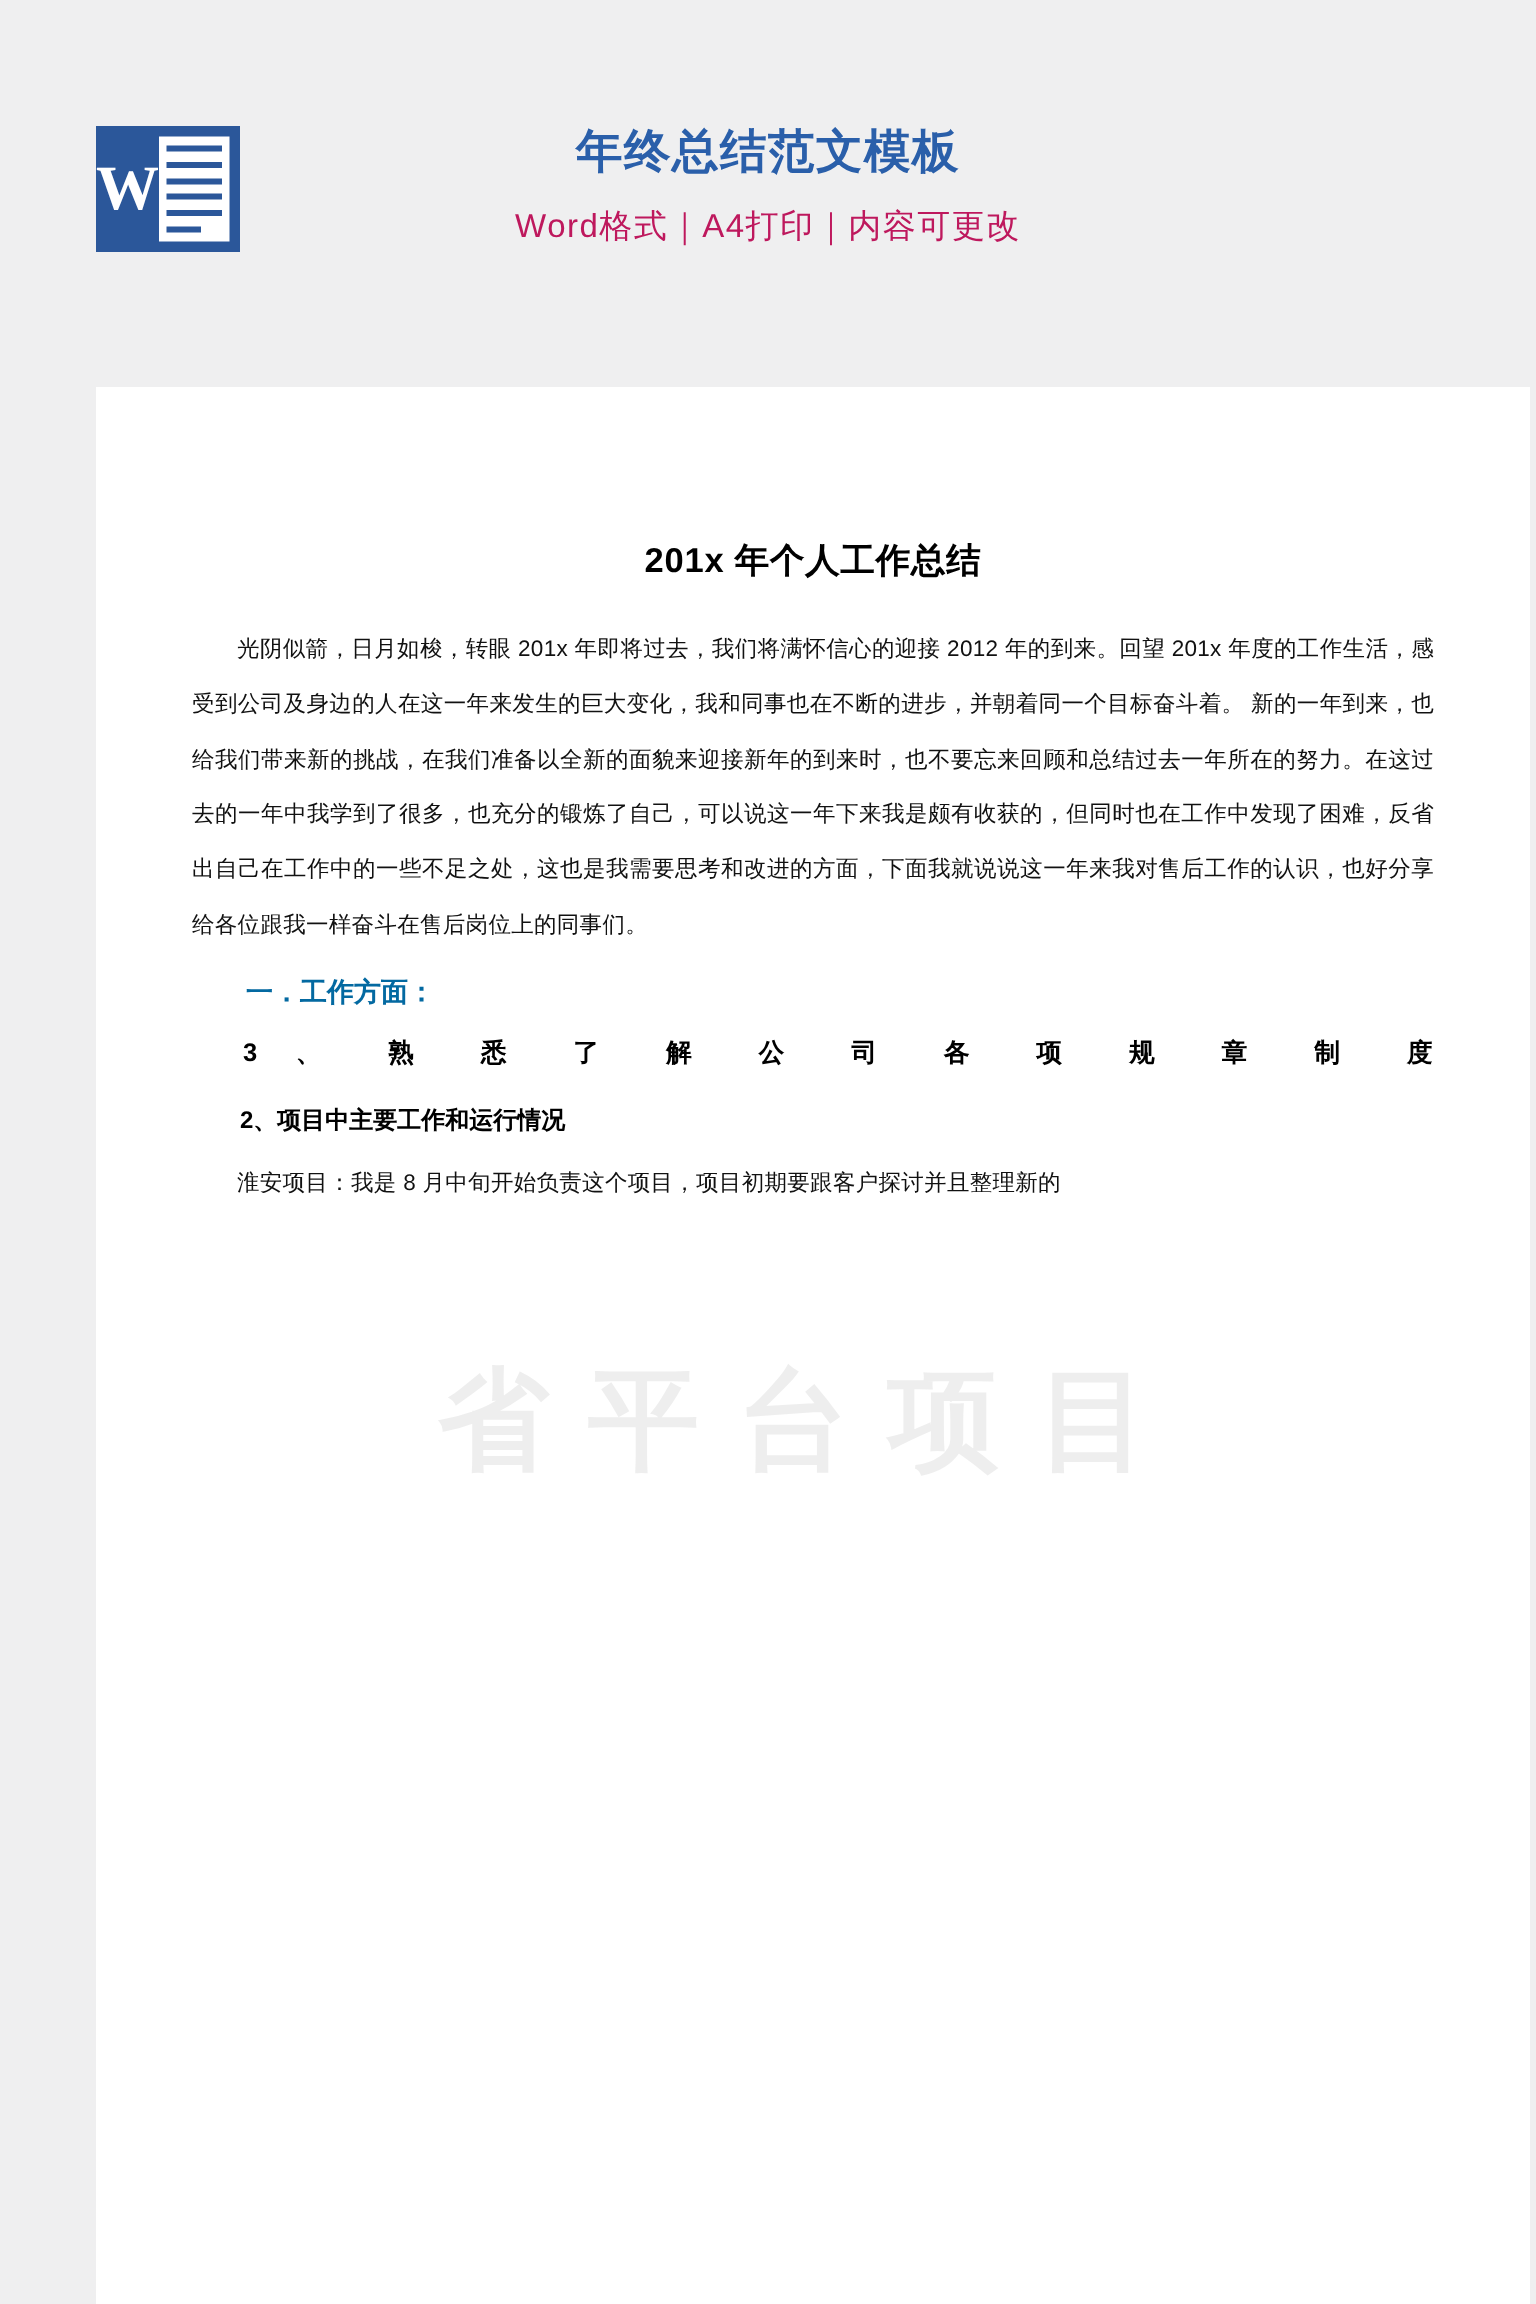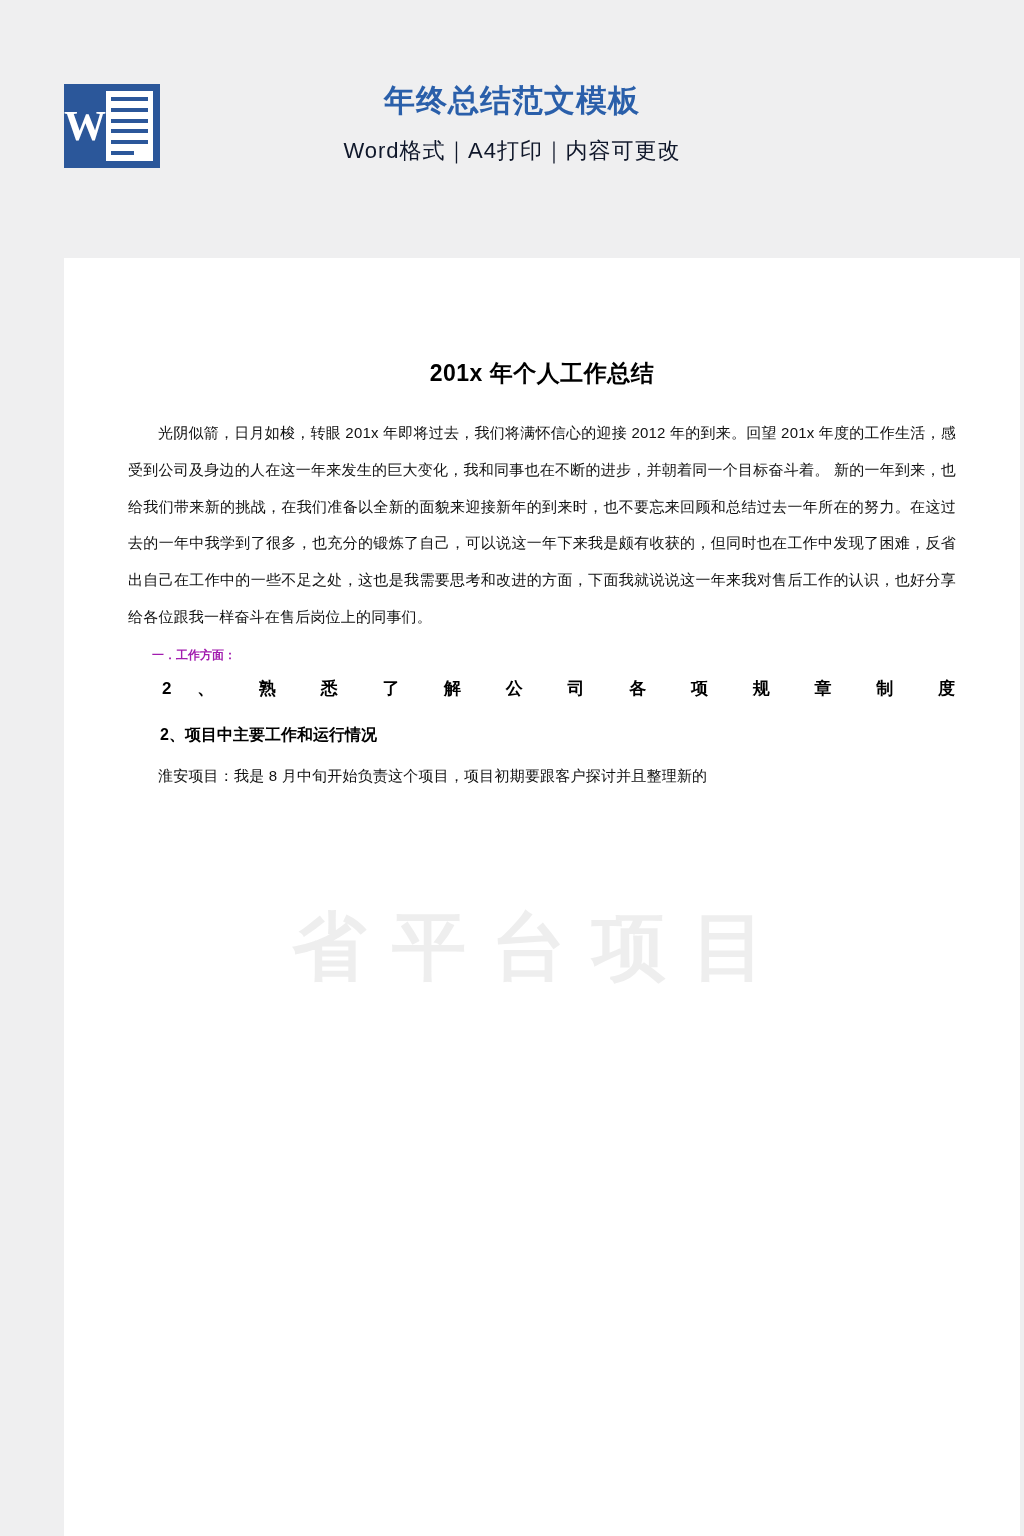--- a/index.html
+++ b/index.html
@@ -69,21 +69,21 @@
   }
   .banner-title {
     color: #2a5faa;
     font-size: 31px;
     font-weight: bold;
     letter-spacing: 1px;
     line-height: 1.35;
   }
   .banner-sub {
     margin-top: 14px;
-    color: #0f172a;
+    color: #be185d;
     font-size: 22px;
     letter-spacing: 1px;
   }
 
   
   .page {
     position: absolute;
     left: 64px;
     top: 258px;
     width: 956px;
@@ -106,23 +106,23 @@
     margin: 0 0 2px 0;
     font-size: 15px;
     color: #111111;
     line-height: 2.45;
     text-align: justify;
     text-indent: 2em;
     letter-spacing: 0.2px;
   }
   p.heading1 {
     margin: 6px 0 2px 0;
-    font-size: 12px;
+    font-size: 18px;
     font-weight: bold;
-    color: #a21caf;
+    color: #0369a1;
     text-indent: 2em;
     line-height: 2.2;
   }
   p.heading2 {
     margin: 0 0 2px 0;
     font-size: 17px;
     font-weight: bold;
     color: #000;
     text-indent: 2em;
     line-height: 2.2;
@@ -175,18 +175,18 @@
     <div class="banner-title">年终总结范文模板</div>
     <div class="banner-sub">Word格式｜A4打印｜内容可更改</div>
   </div>
 </div>
 
 <div class="page">
   <h1 class="doc-title">201x 年个人工作总结</h1>
 
   <p class="body">光阴似箭，日月如梭，转眼 201x 年即将过去，我们将满怀信心的迎接 2012 年的到来。回望 201x 年度的工作生活，感受到公司及身边的人在这一年来发生的巨大变化，我和同事也在不断的进步，并朝着同一个目标奋斗着。 新的一年到来，也给我们带来新的挑战，在我们准备以全新的面貌来迎接新年的到来时，也不要忘来回顾和总结过去一年所在的努力。在这过去的一年中我学到了很多，也充分的锻炼了自己，可以说这一年下来我是颇有收获的，但同时也在工作中发现了困难，反省出自己在工作中的一些不足之处，这也是我需要思考和改进的方面，下面我就说说这一年来我对售后工作的认识，也好分享给各位跟我一样奋斗在售后岗位上的同事们。</p>
   <p class="heading1">一．工作方面：</p>
-  <p class="heading2">2 、 熟 悉 了 解 公 司 各 项 规 章 制 度</p>
+  <p class="heading2">3 、 熟 悉 了 解 公 司 各 项 规 章 制 度</p>
   <p class="heading3">2、项目中主要工作和运行情况</p>
   <p class="body">淮安项目：我是 8 月中旬开始负责这个项目，项目初期要跟客户探讨并且整理新的</p>
 
   <div class="watermark">省平台项目</div>
 </div>
 
 </body></html>

